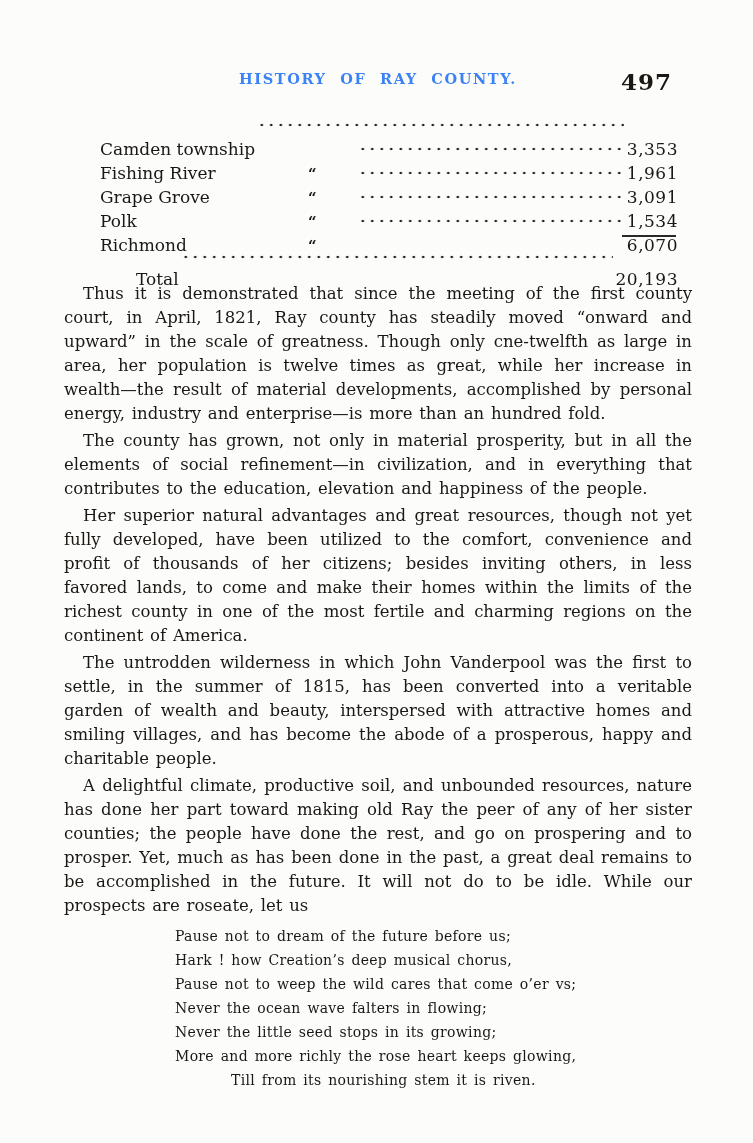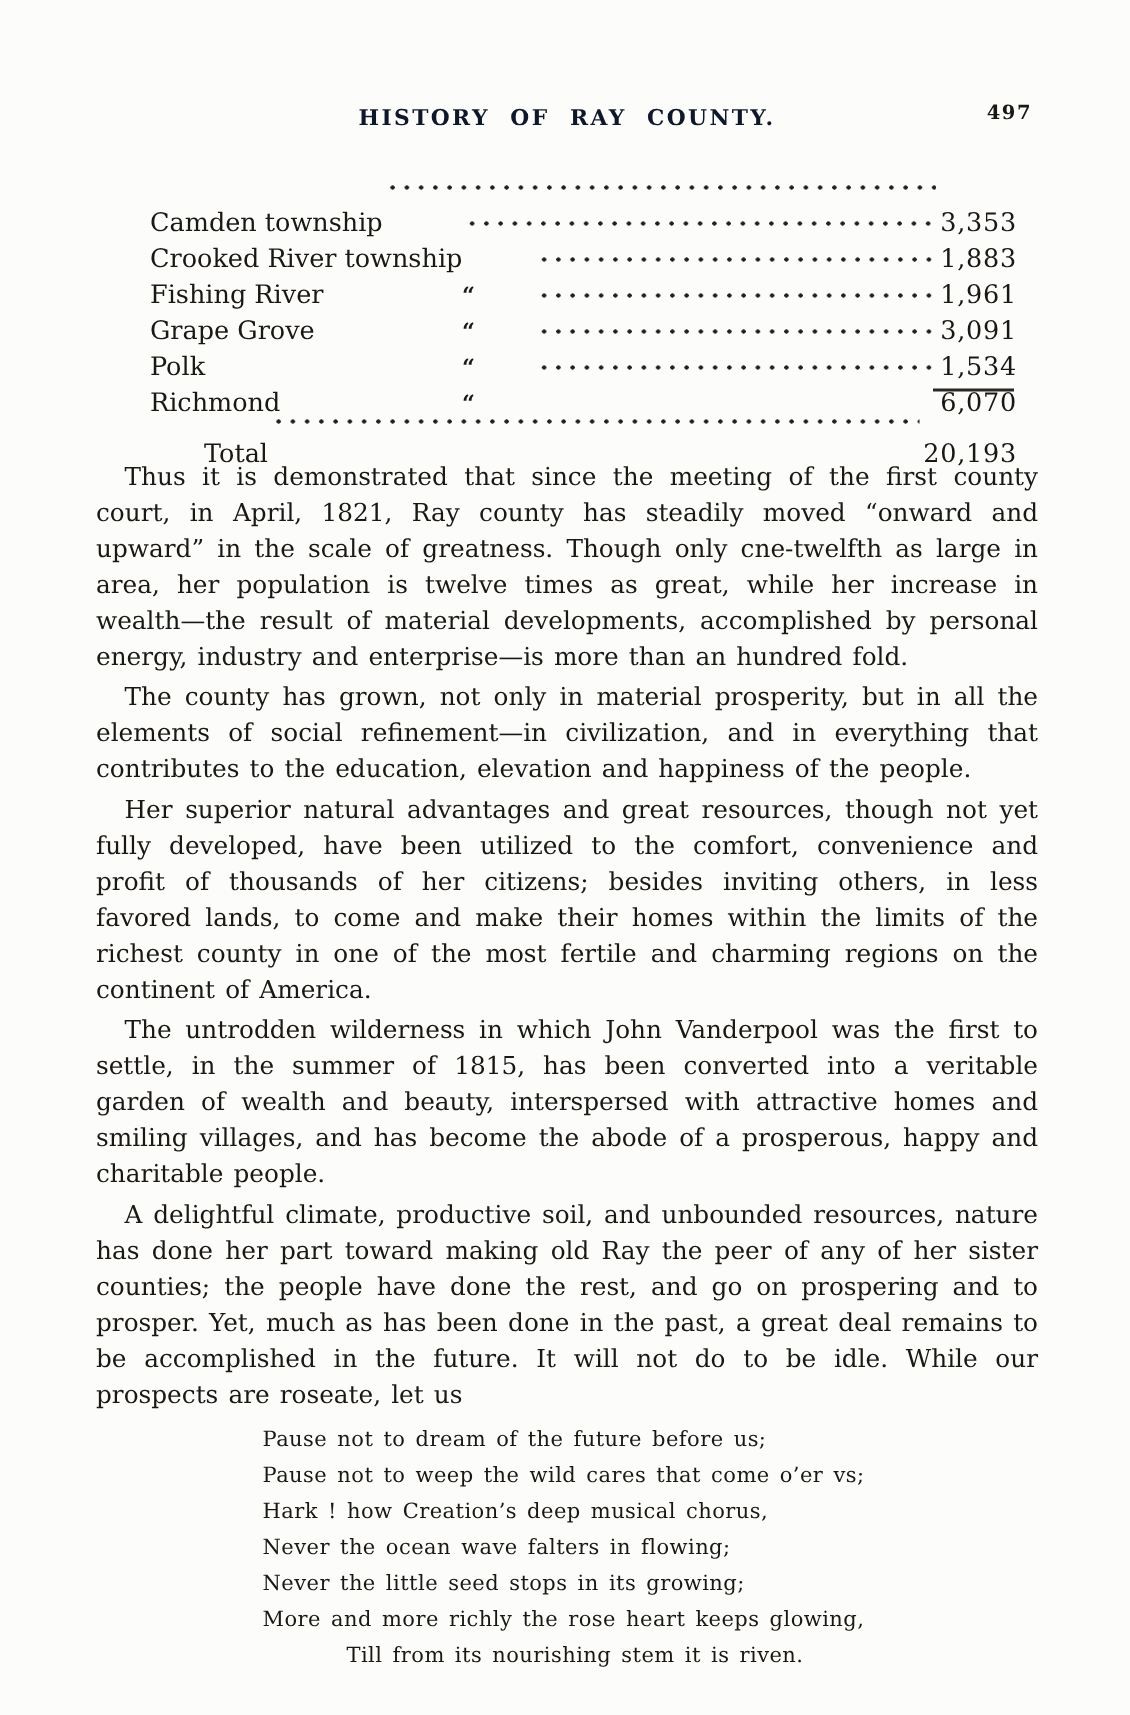--- a/index.html
+++ b/index.html
@@ -25,27 +25,27 @@
     height: 26px;
     margin-bottom: 14px;
   }
   .head-title {
     display: block;
     text-align: center;
     font-size: 14.5px;
     font-weight: bold;
     letter-spacing: 1.6px;
     word-spacing: 7px;
-    color: #0f172a;
+    color: #3b82f6;
   }
   .head-pagenum {
     position: absolute;
-    right: 4px;
+    right: 20px;
     top: -2px;
-    font-size: 13px;
+    font-size: 23px;
     font-weight: bold;
     letter-spacing: 1px;
   }
 
   
   .census-table {
     margin: 6px 14px 16px 36px;
     font-size: 17px;
   }
   .trow {
@@ -120,25 +120,20 @@
   </div>
 
   <div class="census-table">
 
     <div class="trow">
       <span class="tname">Camden township</span>
       <span class="leader"></span>
       <span class="tvalue">3,353</span>
     </div>
 
-    <div class="trow">
-      <span class="tname">Crooked River township</span>
-      <span class="leader"></span>
-      <span class="tvalue">1,883</span>
-    </div>
 
     <div class="trow">
       <span class="tname fixedw">Fishing River</span>
       <span class="ditto">“</span>
       <span class="leader"></span>
       <span class="tvalue">1,961</span>
     </div>
 
     <div class="trow">
       <span class="tname fixedw">Grape Grove</span>
@@ -174,21 +169,21 @@
   <div class="bodytext">
     <p>Thus it is demonstrated that since the meeting of the first county court, in April, 1821, Ray county has steadily moved “onward and upward” in the scale of greatness.  Though only cne-twelfth as large in area, her population is twelve times as great, while her increase in wealth—the result of material developments, accomplished by personal energy, industry and enterprise—is more than an hundred fold.</p>
     <p>The county has grown, not only in material prosperity, but in all the elements of social refinement—in civilization, and in everything that contributes to the education, elevation and happiness of the people.</p>
     <p>Her superior natural advantages and great resources, though not yet fully developed, have been utilized to the comfort, convenience and profit of thousands of her citizens; besides inviting others, in less favored lands, to come and make their homes within the limits of the richest county in one of the most fertile and charming regions on the continent of America.</p>
     <p>The untrodden wilderness in which John Vanderpool was the first to settle, in the summer of 1815, has been converted into a veritable garden of wealth and beauty, interspersed with attractive homes and smiling villages, and has become the abode of a prosperous, happy and charitable people.</p>
     <p>A delightful climate, productive soil, and unbounded resources, nature has done her part toward making old Ray the peer of any of her sister counties; the people have done the rest, and go on prospering and to prosper.  Yet, much as has been done in the past, a great deal remains to be accomplished in the future.  It will not do to be idle.  While our prospects are roseate, let us</p>
   </div>
 
   <div class="poem">
     <div class="poem-line">Pause not to dream of the future before us;</div>
+    <div class="poem-line">Hark ! how Creation’s deep musical chorus,</div>
     <div class="poem-line">Pause not to weep the wild cares that come o’er vs;</div>
-    <div class="poem-line">Hark ! how Creation’s deep musical chorus,</div>
     <div class="poem-line">Never the ocean wave falters in flowing;</div>
     <div class="poem-line">Never the little seed stops in its growing;</div>
     <div class="poem-line">More and more richly the rose heart keeps glowing,</div>
     <div class="poem-line indent">Till from its nourishing stem it is riven.</div>
   </div>
 
 </div>
 
 </body></html>

